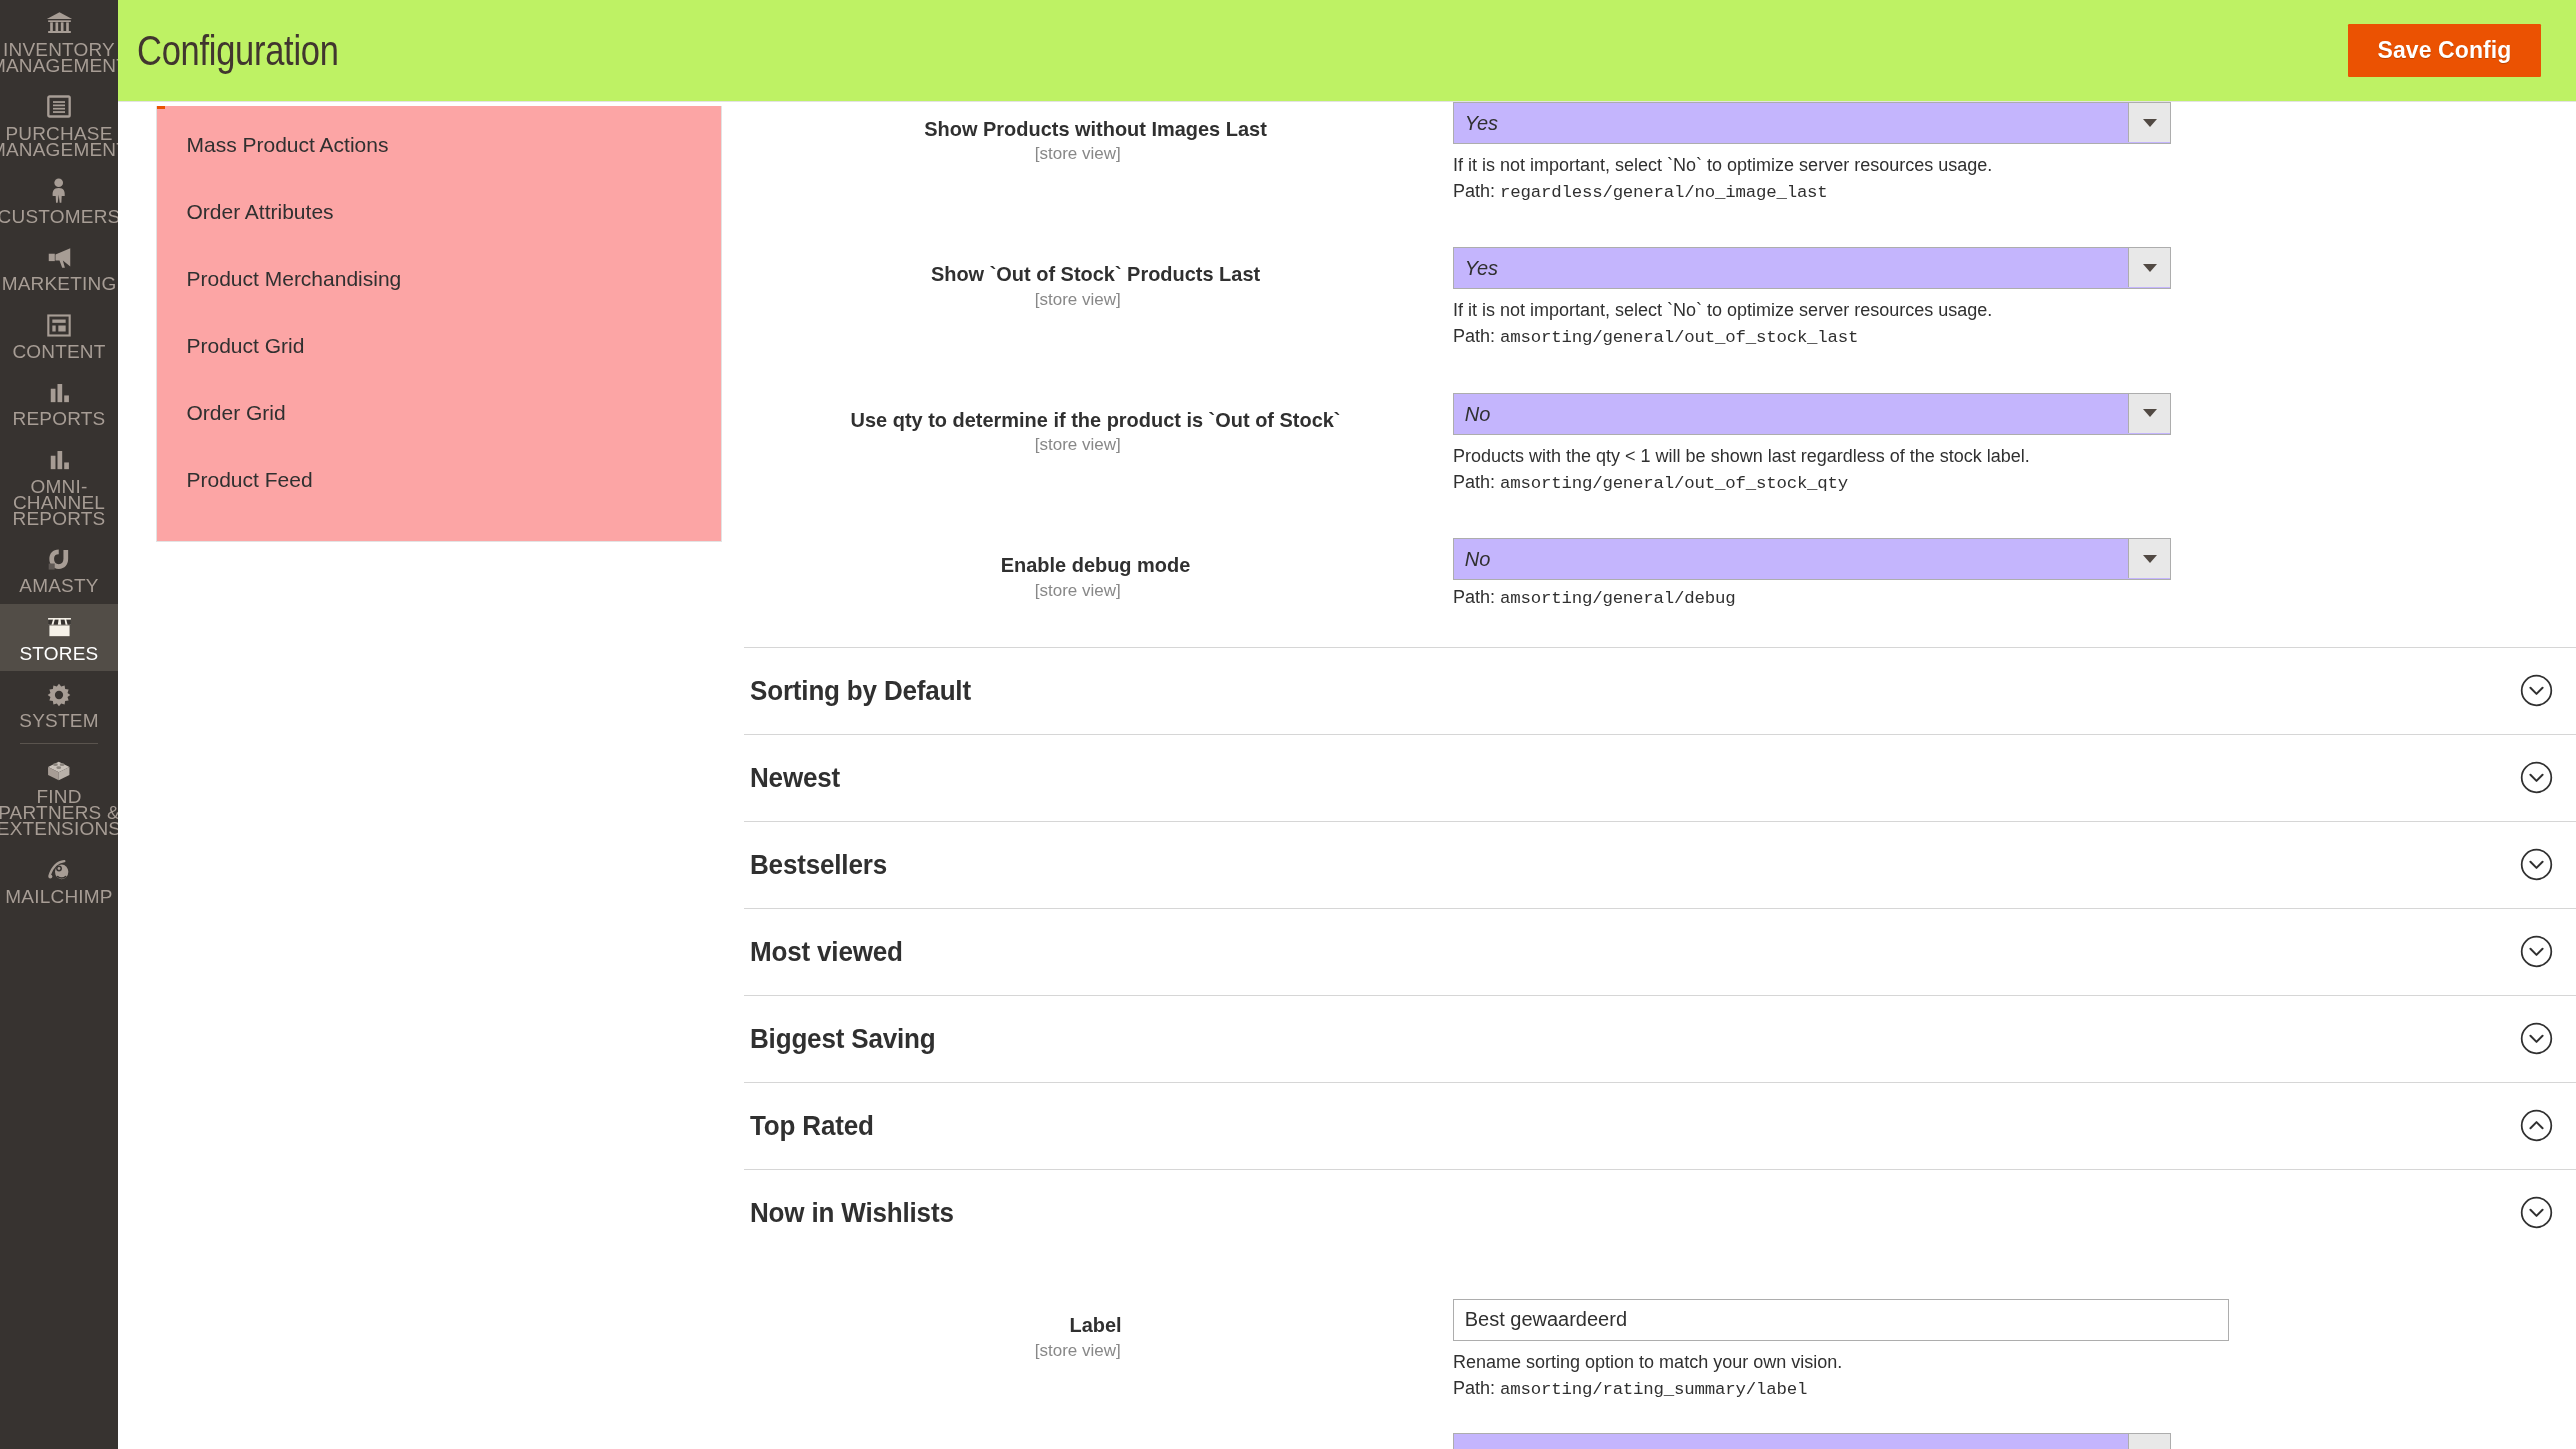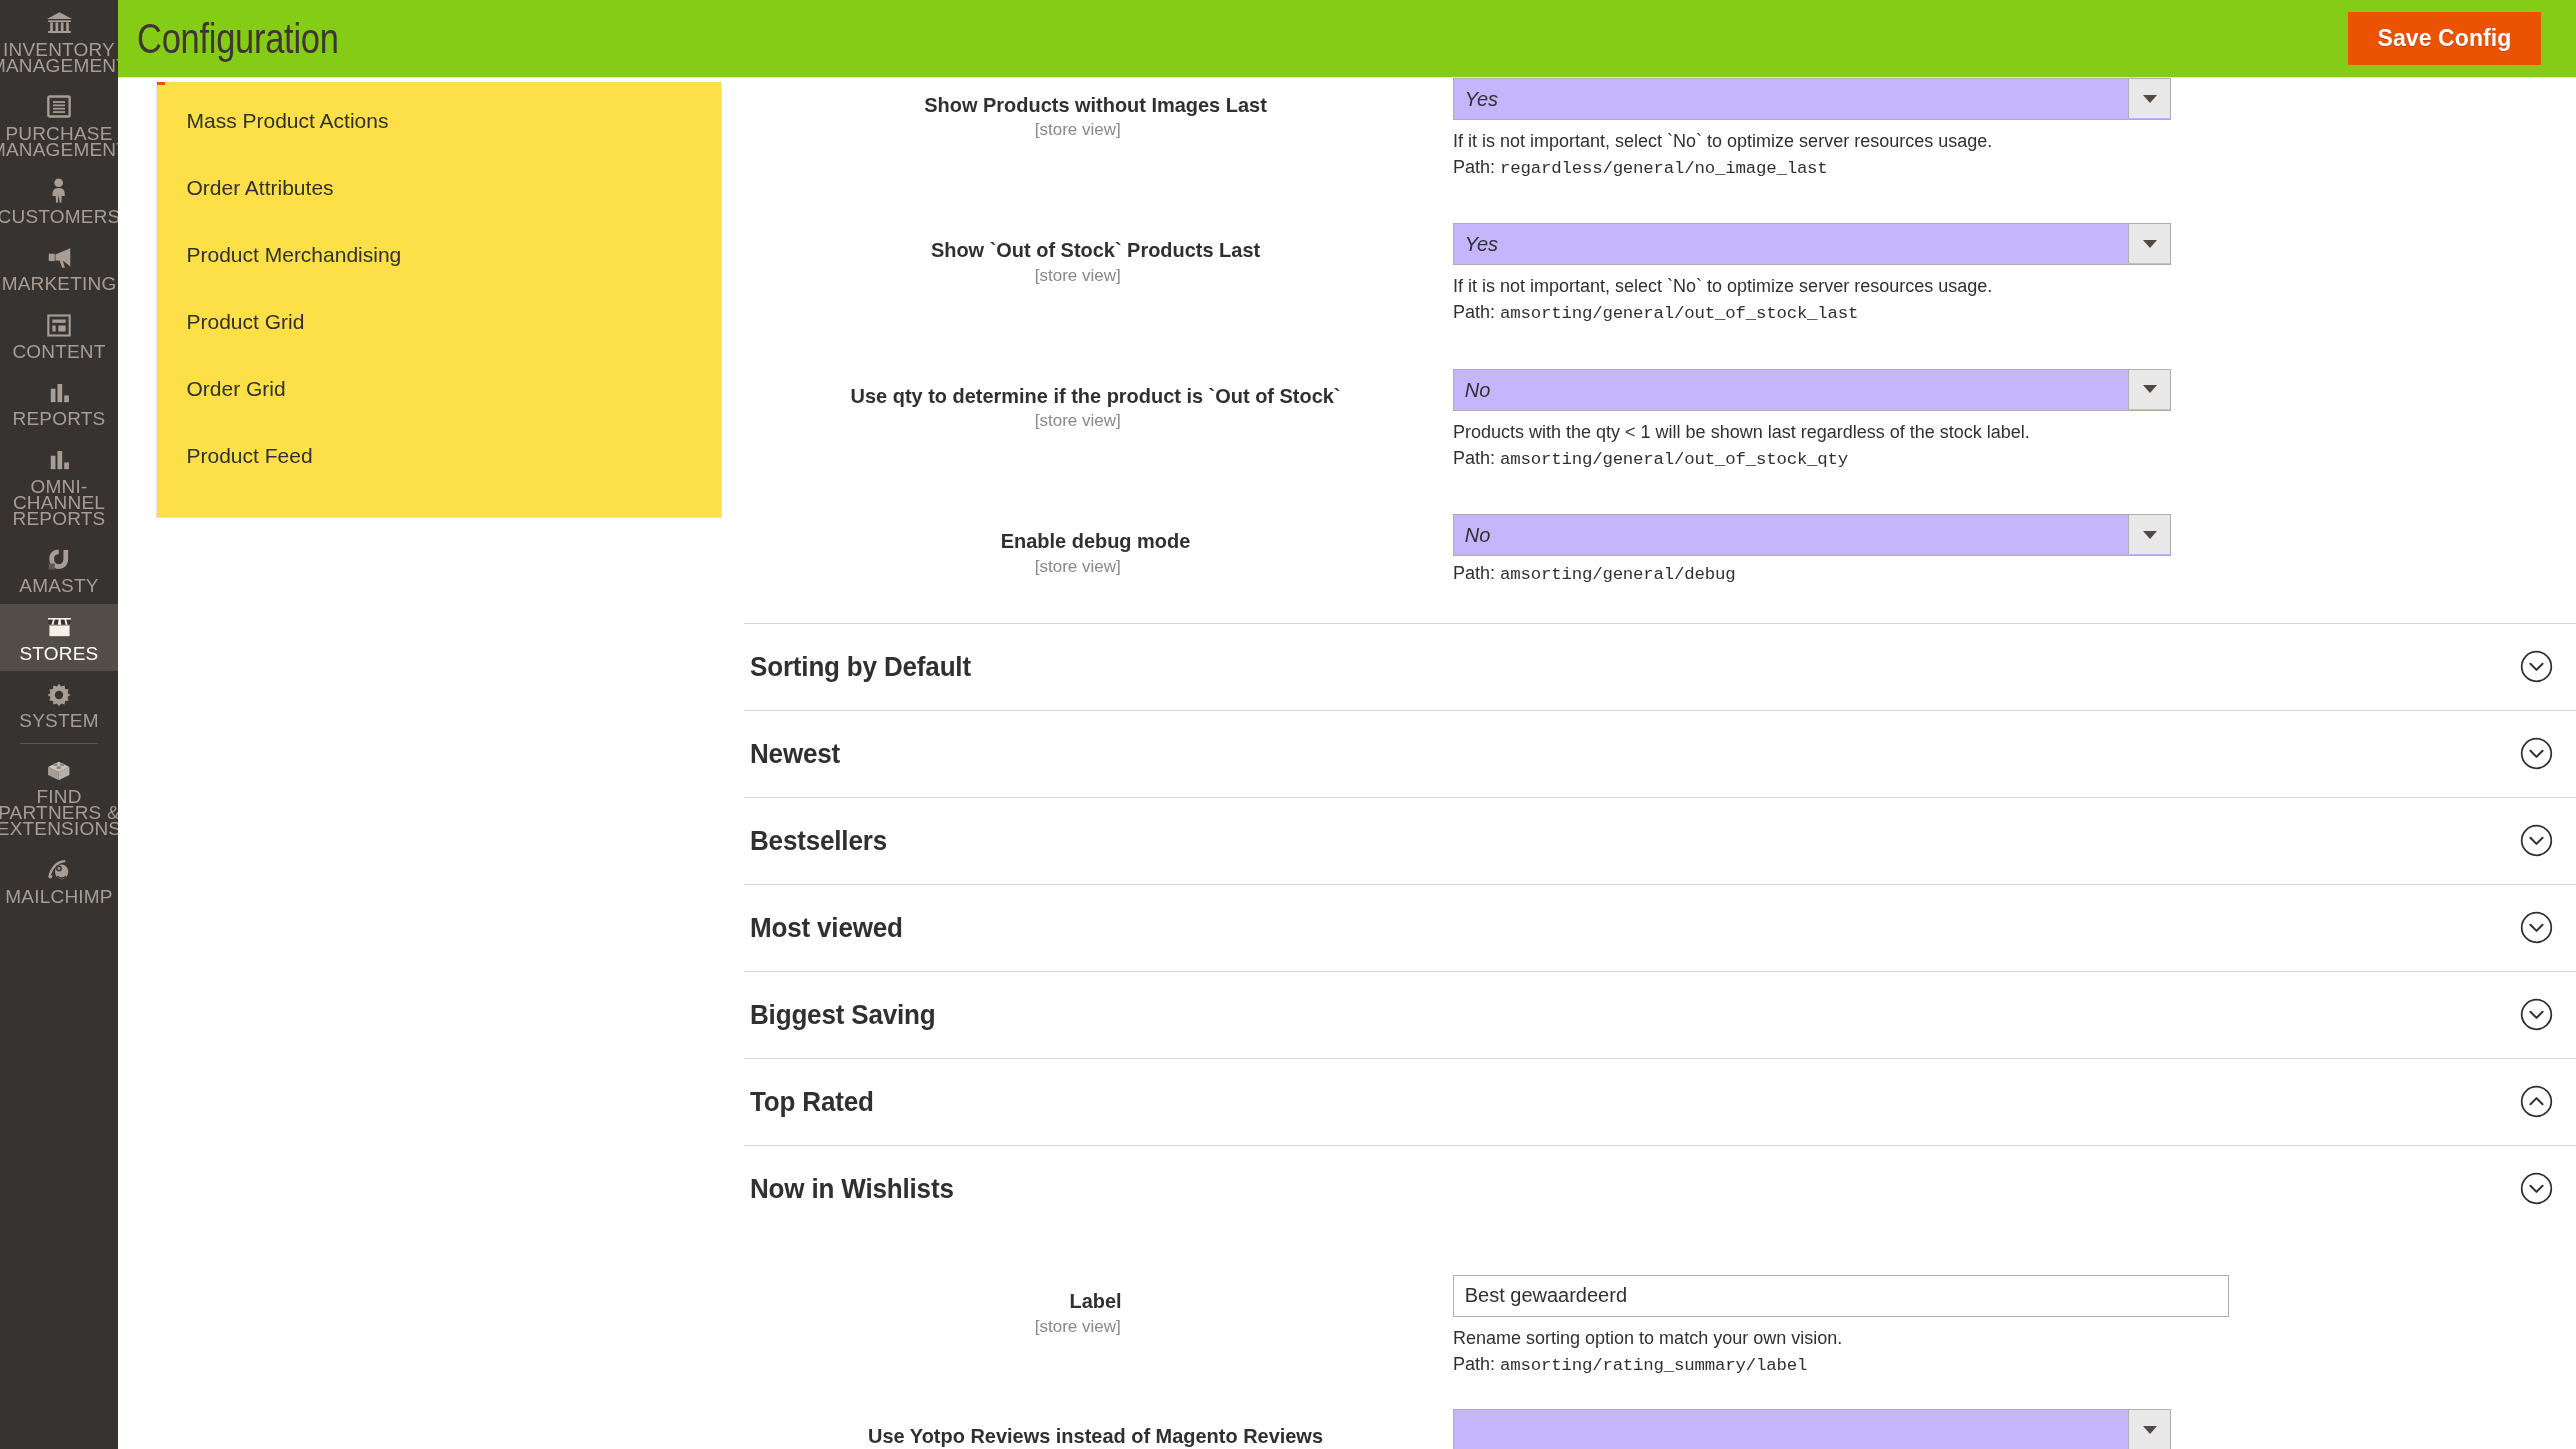--- a/index.html
+++ b/index.html
@@ -54,22 +54,22 @@
   
   .main {
     flex: 1; height: 1449px;
     position: relative;
     background: #ffffff;
     overflow: hidden;
   }
 
   
   .pageheader {
-    height: 78px;
-    background: #84cc16;
+    height: 102px;
+    background: #bef264;
     border-bottom: 0.7px solid #e3e3e3;
     display: flex; align-items: center; justify-content: space-between;
     padding: 0 35px 0 19px;
     position: relative;
     gap: 20px;
   }
   .page-title {
     font-family: "Liberation Sans Narrow", "Liberation Sans", sans-serif;
     font-size: 42px;
     font-weight: 400;
@@ -100,21 +100,21 @@
     position: relative;
     width: 100%;
     height: calc(1449px - 102px);
   }
 
   
   .submenu {
     position: absolute;
     left: 38px; top: 4px;
     width: 566px;
-    background: #fde047;
+    background: #fca5a5;
     border: 0.7px solid #e3e3e3;
     border-top: none;
     padding: 0 0 27px 0;
   }
   .submenu-marker {
     position: absolute; left: 0; top: 0;
     width: 8px; height: 3.4px; background: #eb5202;
   }
   .sub-item {
     display: block;

